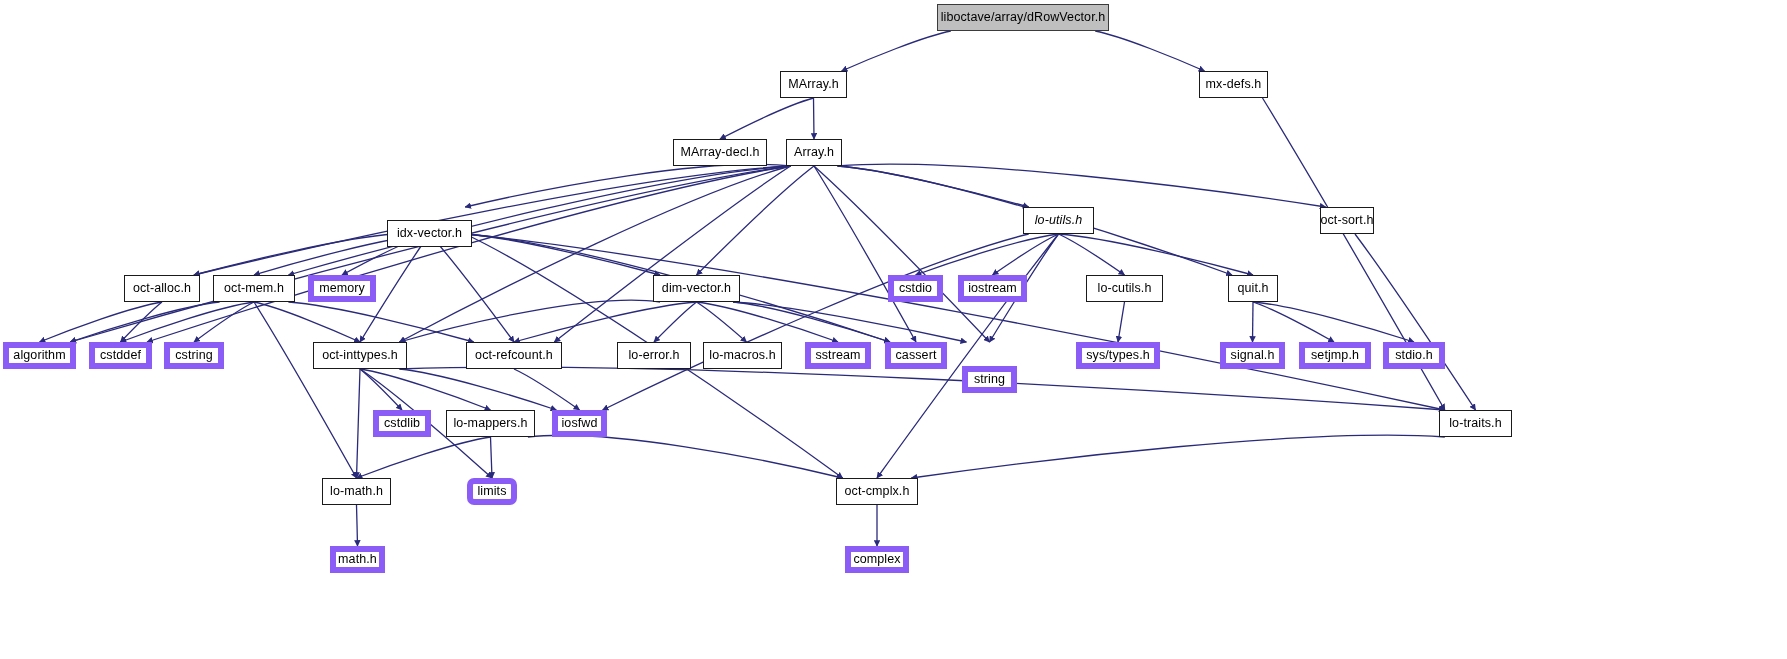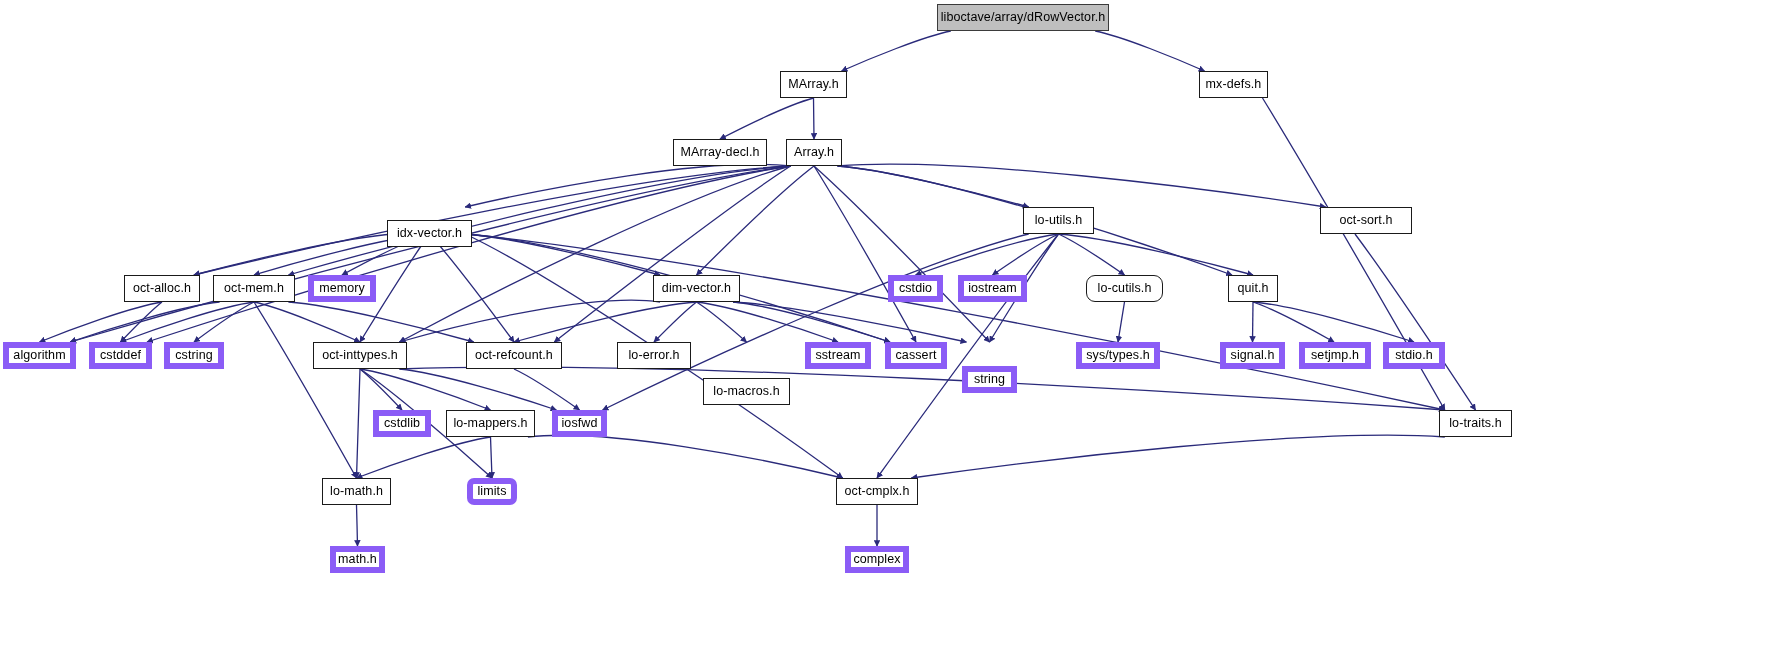--- a/index.html
+++ b/index.html
@@ -143,45 +143,45 @@
       </div>
       <div class="node proj" style="left: 673px; top: 139px; width: 94px;">
         <span class="nlabel">MArray-decl.h</span>
       </div>
       <div class="node proj" style="left: 786px; top: 139px; width: 56px;">
         <span class="nlabel">Array.h</span>
       </div>
       <div class="node proj" style="left: 387px; top: 207px; width: 85px; margin-top: 13px;">
         <span class="nlabel">idx-vector.h</span>
       </div>
-      <div class="node proj" style="left: 1023px; top: 207px; width: 71px;">
+      <div class="node proj" style="left: 1023px; top: 207px; width: 71px; font-style: italic;">
         <span class="nlabel">lo-utils.h</span>
       </div>
-      <div class="node proj" style="left: 1320px; top: 207px; width: 92px;">
+      <div class="node proj" style="left: 1320px; top: 207px; width: 54px;">
         <span class="nlabel">oct-sort.h</span>
       </div>
       <div class="node proj" style="left: 124px; top: 275px; width: 76px;">
         <span class="nlabel">oct-alloc.h</span>
       </div>
       <div class="node proj" style="left: 213px; top: 275px; width: 82px;">
         <span class="nlabel">oct-mem.h</span>
       </div>
       <div class="node sys" style="left: 308px; top: 275px; width: 68px;">
         <span class="nlabel">memory</span>
       </div>
       <div class="node proj" style="left: 653px; top: 275px; width: 87px;">
         <span class="nlabel">dim-vector.h</span>
       </div>
       <div class="node sys" style="left: 888px; top: 275px; width: 55px;">
         <span class="nlabel">cstdio</span>
       </div>
       <div class="node sys" style="left: 958px; top: 275px; width: 69px;">
         <span class="nlabel">iostream</span>
       </div>
-      <div class="node proj" style="left: 1086px; top: 275px; width: 77px; border-radius: 9px;">
+      <div class="node proj" style="left: 1086px; top: 275px; width: 77px;">
         <span class="nlabel">lo-cutils.h</span>
       </div>
       <div class="node proj" style="left: 1228px; top: 275px; width: 50px;">
         <span class="nlabel">quit.h</span>
       </div>
       <div class="node sys" style="left: 3px; top: 342px; width: 73px;">
         <span class="nlabel">algorithm</span>
       </div>
       <div class="node sys" style="left: 89px; top: 342px; width: 63px;">
         <span class="nlabel">cstddef</span>
@@ -191,21 +191,21 @@
       </div>
       <div class="node proj" style="left: 313px; top: 342px; width: 94px;">
         <span class="nlabel">oct-inttypes.h</span>
       </div>
       <div class="node proj" style="left: 466px; top: 342px; width: 96px; text-align: center;">
         <span class="nlabel">oct-refcount.h</span>
       </div>
       <div class="node proj" style="left: 617px; top: 342px; width: 74px;">
         <span class="nlabel">lo-error.h</span>
       </div>
-      <div class="node proj" style="left: 703px; top: 342px; width: 87px; margin-top: 36px;">
+      <div class="node proj" style="left: 703px; top: 342px; width: 79px;">
         <span class="nlabel">lo-macros.h</span>
       </div>
       <div class="node sys" style="left: 805px; top: 342px; width: 66px;">
         <span class="nlabel">sstream</span>
       </div>
       <div class="node sys" style="left: 885px; top: 342px; width: 62px;">
         <span class="nlabel">cassert</span>
       </div>
       <div class="node sys" style="left: 962px; top: 342px; width: 55px; margin-top: 24px;">
         <span class="nlabel">string</span>

